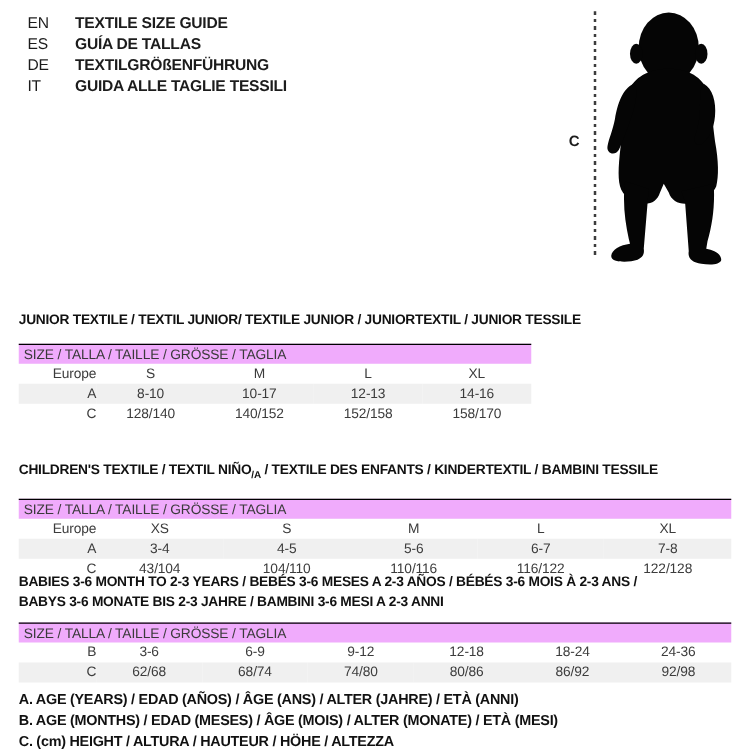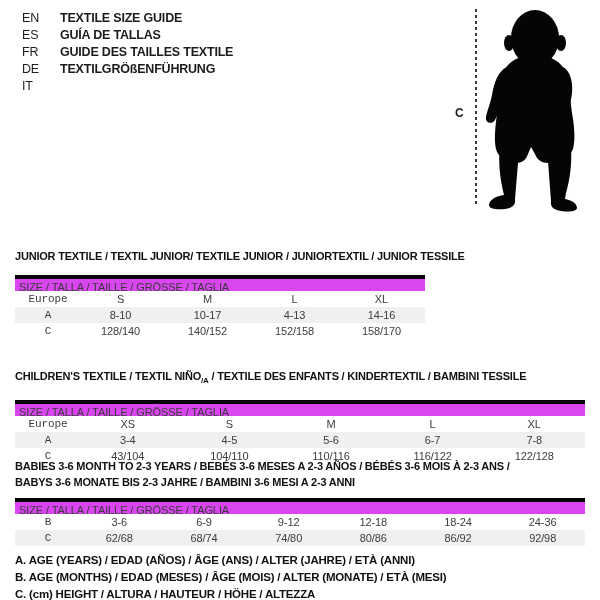--- a/index.html
+++ b/index.html
@@ -26,59 +26,56 @@
   .sec1{top:213px;width:410px;}
   .sec2{top:333px;width:570px;}
   .sec3{top:422px;width:570px;}
   .tbl-title{
     font-weight:700;font-size:11px;letter-spacing:-.2px;color:#111;
     white-space:nowrap;line-height:14px;margin-bottom:12px;margin-top:36px;
   }
   .sec3 .tbl-title{line-height:16px;margin-bottom:8px;}
   .sub{font-size:8px;vertical-align:sub;}
   .size-bar{
-    background:#d946ef;border-top:4px solid #000000;height:16px;line-height:16px;
+    background:#f0abfc;border-top:1px solid #000000;height:16px;line-height:16px;
     font-size:11px;color:#3a3a3a;padding-left:4px;box-sizing:border-box;
     letter-spacing:-.1px;
   }
   table.tbl{border-collapse:collapse;table-layout:fixed;width:100%;}
   table.tbl td{
     height:16px;padding:0;font-size:11px;color:#3c3c3c;text-align:center;
     letter-spacing:-.1px;white-space:nowrap;
   }
-  table.tbl td.lbl{text-align:center;padding-left:4px;font-family:Liberation Mono, monospace;}
+  table.tbl td.lbl{text-align:right;padding-left:4px;}
   tr.shaded{background:#f0f0f0;}
   col.lblcol{width:62px;}
 
   
   .footnotes{position:absolute;left:15px;top:536px;margin-top:16px;}
   .footnote{font-weight:700;font-size:11.5px;letter-spacing:-.2px;line-height:17px;white-space:nowrap;color:#111;}
 </style>
 </head>
 <body>
 
 <div class="lang-block">
   <div class="lang-row">
     <span class="lang-code">EN</span>
     <span class="lang-text">TEXTILE SIZE GUIDE</span>
   </div>
   <div class="lang-row">
     <span class="lang-code">ES</span>
     <span class="lang-text">GUÍA DE TALLAS</span>
   </div>
   <div class="lang-row">
-    <span class="lang-code">FR</span>
-    <span class="lang-text">GUIDE DES TAILLES TEXTILE</span>
-  </div>
-  <div class="lang-row">
     <span class="lang-code">DE</span>
     <span class="lang-text">TEXTILGRÖßENFÜHRUNG</span>
   </div>
   <div class="lang-row">
     <span class="lang-code">IT</span>
+    <span class="lang-text">GUIDA ALLE TAGLIE TESSILI</span>
   </div>
 </div>
 
 <div class="dash-line"></div>
 <span class="c-label">C</span>
 <svg class="baby-svg" viewBox="0 0 114 208" xmlns="http://www.w3.org/2000/svg">
   <g fill="#050505">
 
     <ellipse cx="53" cy="33" rx="24" ry="28"></ellipse>
 
@@ -144,21 +141,21 @@
       <td class="lbl">Europe</td>
       <td>S</td>
       <td>M</td>
       <td>L</td>
       <td>XL</td>
     </tr>
     <tr class="shaded">
       <td class="lbl">A</td>
       <td>8-10</td>
       <td>10-17</td>
-      <td>4-13</td>
+      <td>12-13</td>
       <td>14-16</td>
     </tr>
     <tr>
       <td class="lbl">C</td>
       <td>128/140</td>
       <td>140/152</td>
       <td>152/158</td>
       <td>158/170</td>
     </tr>
   </tbody>

